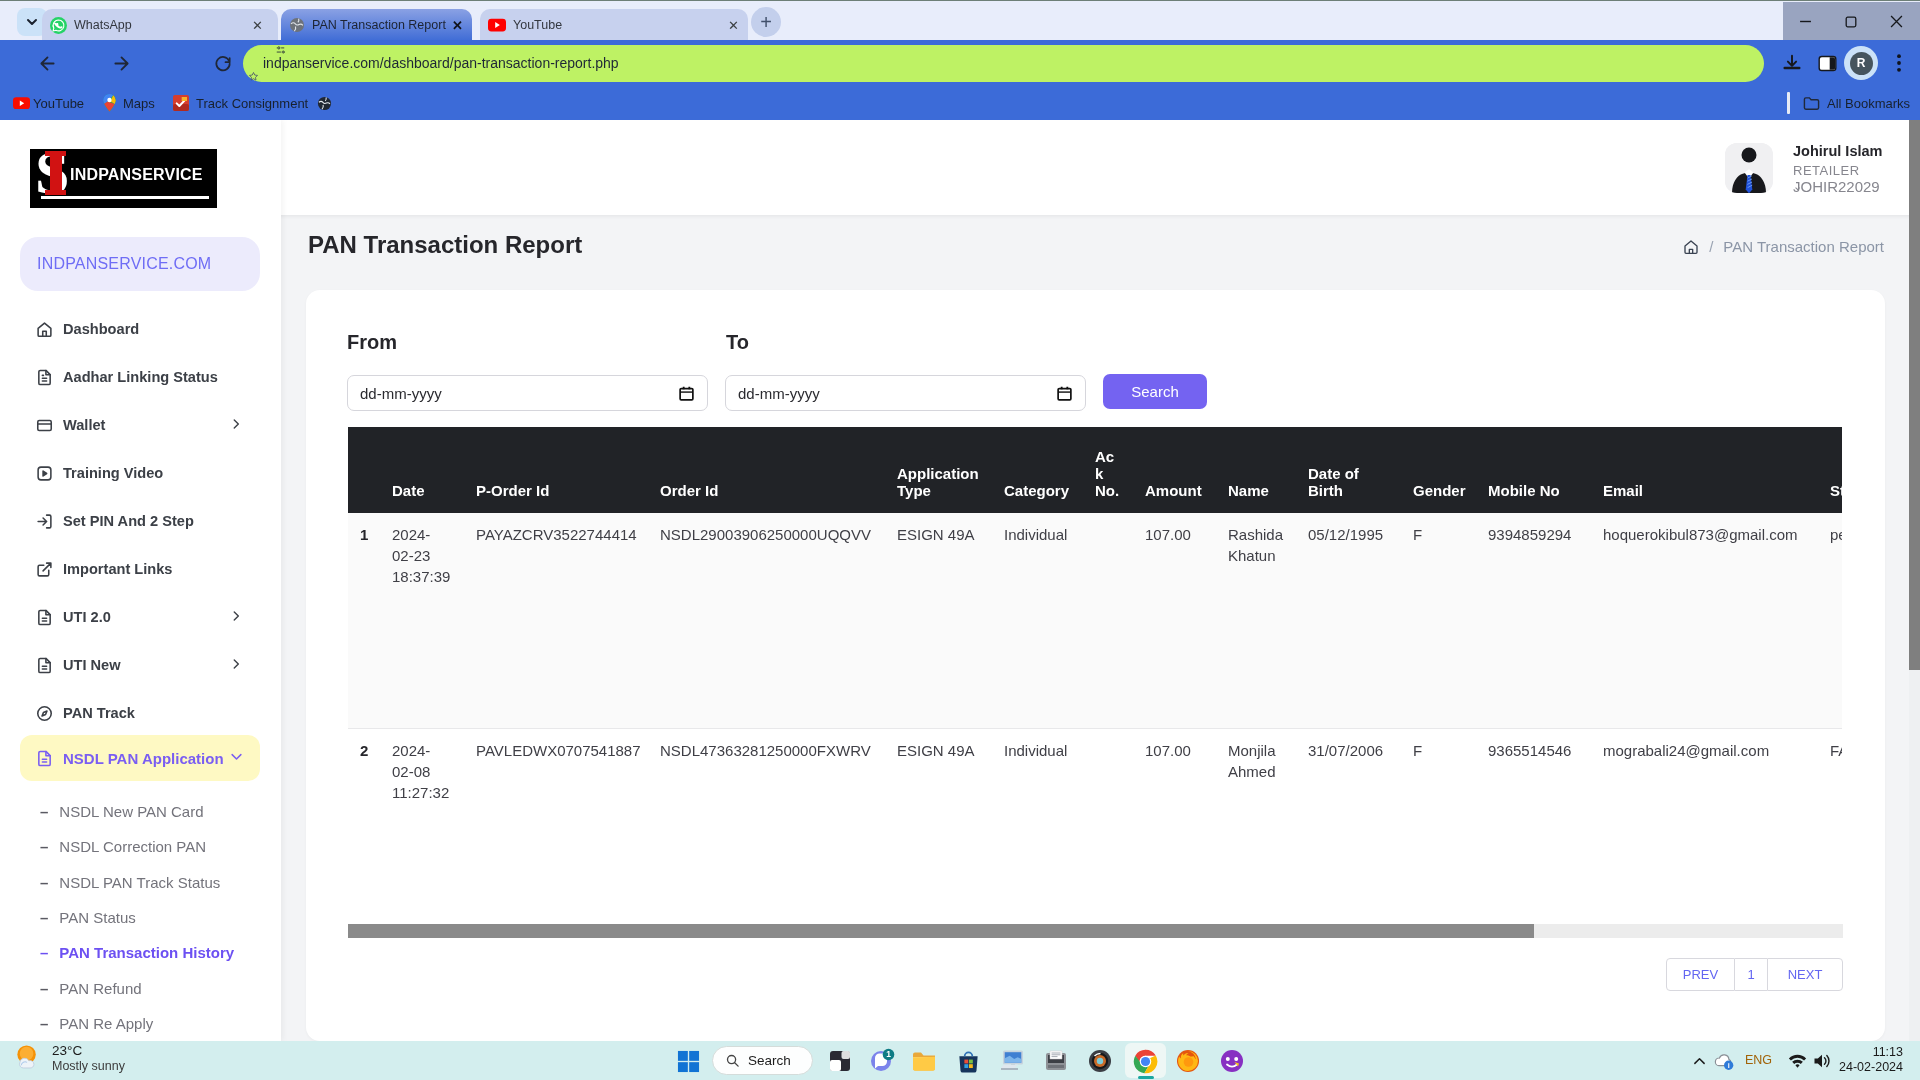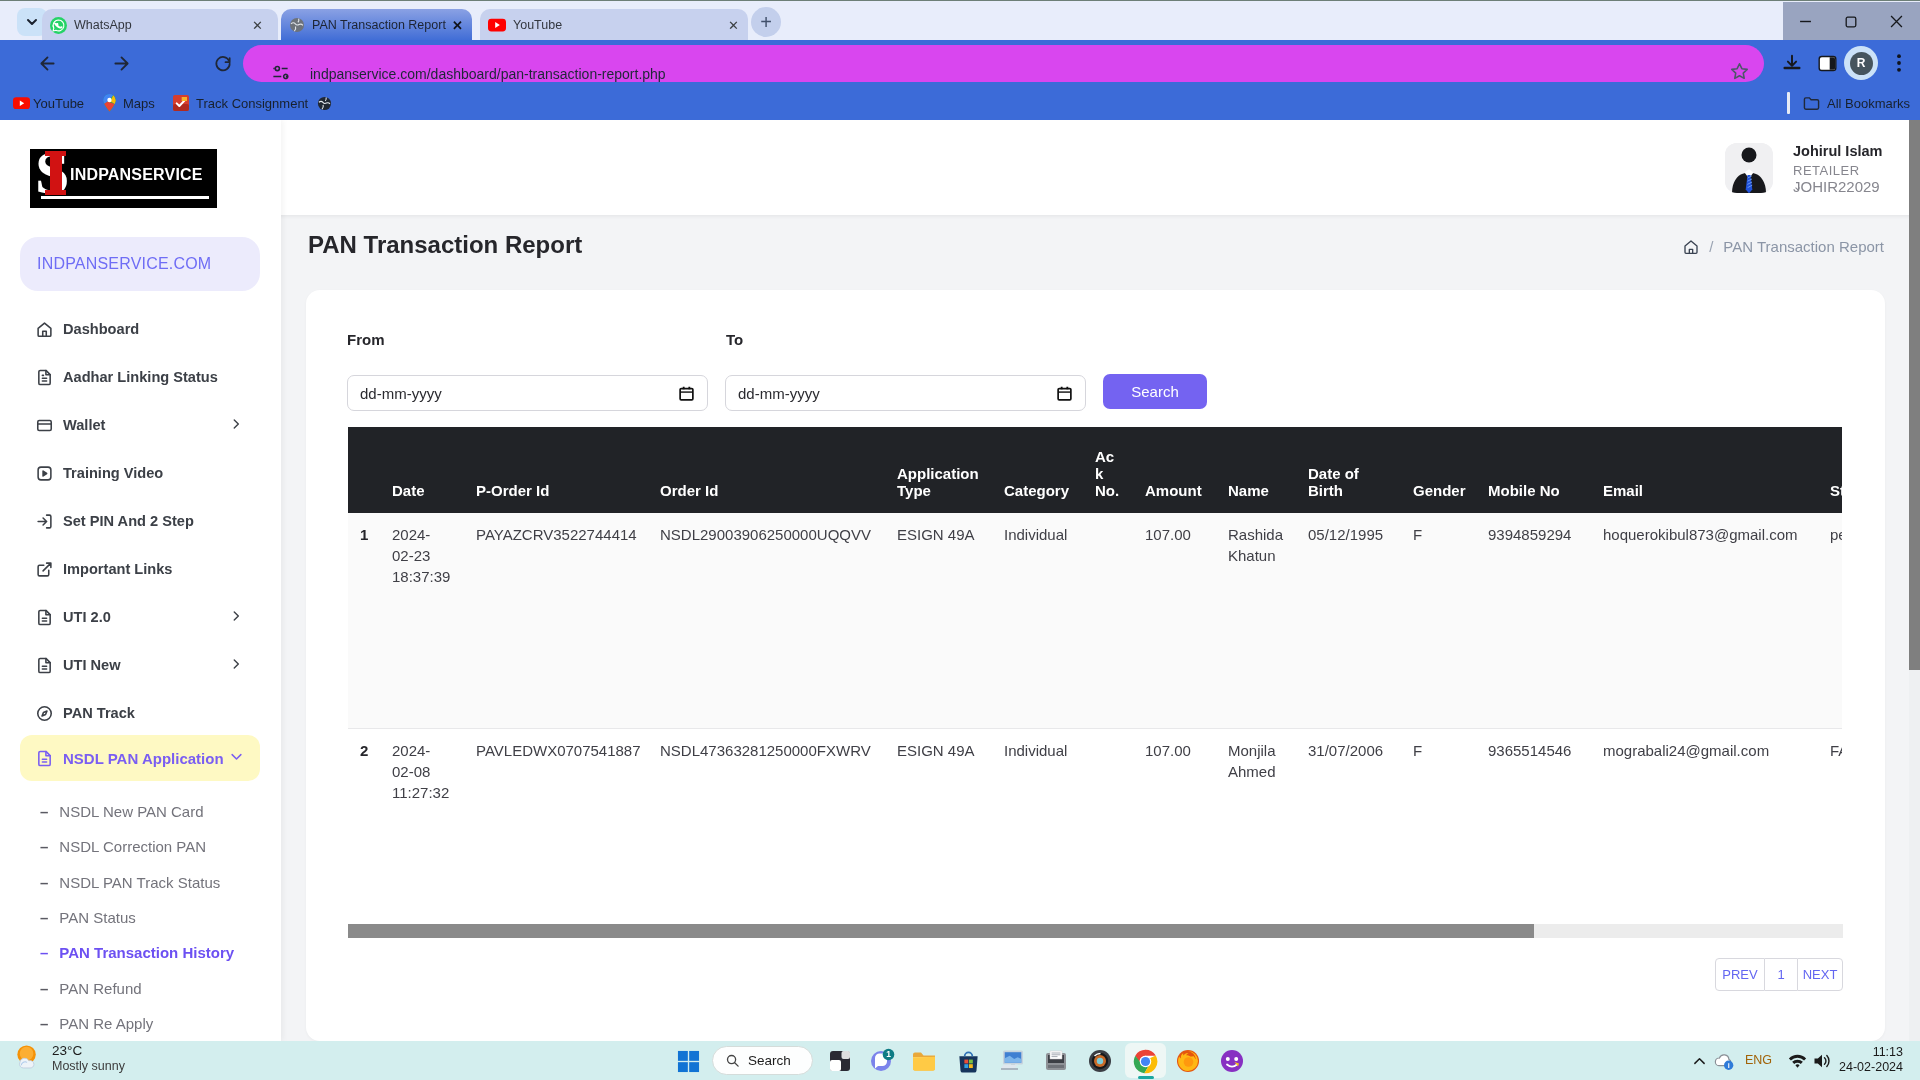--- a/index.html
+++ b/index.html
@@ -13,21 +13,21 @@
 .tab { position:absolute; top:8px; height:32px; border-radius:10px 10px 0 0; background:#c7d1ee; display:flex; align-items:center; padding:0 7px 0 8px; }
 .tab .title { font-size:12.5px; color:#33373f; margin-left:7px; flex:1; white-space:nowrap; overflow:hidden; }
 .tab .close { color:#3c4043; font-size:13px; margin-left:3px; width:15px; text-align:center; }
 #tabactive { background:linear-gradient(to bottom,#8aa1e4,#3f6cd6); }
 #tabactive .title { color:#1d2433; }
 #chevbtn { position:absolute; top:7px; left:17px; width:30px; height:28px; border-radius:8px; background:#cbe2f8; display:flex; align-items:center; justify-content:center; }
 #newtab { position:absolute; top:6px; left:751px; width:30px; height:30px; border-radius:50%; background:#c3cfec; display:flex; align-items:center; justify-content:center; color:#41506b; font-size:20px; font-weight:400; }
 
 #toolbar { position:absolute; top:40px; left:0; width:1920px; height:46px; background:#3c6bd8; }
 #bookbar { position:absolute; top:86px; left:0; width:1920px; height:34px; background:#3c6bd8; }
-#omnibox { position:absolute; top:5px; left:243px; width:1521px; height:37px; border-radius:19px; background:#d946ef; display:flex; align-items:flex-end; }
+#omnibox { position:absolute; top:5px; left:243px; width:1521px; height:37px; border-radius:19px; background:#bef264; display:flex; align-items:flex-start;flex-direction:column; }
 #urltext { font-size:14px; color:#1e2736; margin-left:20px; }
 .navic { position:absolute; top:0; height:46px; display:flex; align-items:center; justify-content:center; }
 .bkitem { position:absolute; top:0; height:34px; display:flex; align-items:center; font-size:13px; color:#18212e; }
 
 
 #page { position:absolute; top:120px; left:0; width:1920px; height:921px; background:#f3f4f6; overflow:hidden; }
 #pgscroll { position:absolute; top:120px; left:1909px; width:11px; height:921px; background:#eef0f2; }
 #pgthumb { position:absolute; top:0; left:1909px; width:11px; height:550px; background:#7f7f7f; }
 #hdrband { position:absolute; top:0; left:0; width:1920px; height:95px; background:#fff; box-shadow:0 1px 4px rgba(0,0,0,0.07); }
 #sidebar { position:absolute; top:0; left:0; width:281px; height:921px; background:#fff; box-shadow:2px 0 6px rgba(0,0,0,0.05); }
@@ -44,21 +44,21 @@
 #userarea { position:absolute; top:23px; left:1725px; }
 #avatar { position:absolute; top:0; left:0; width:48px; height:50px; border-radius:12px; background:#f0f0f2; overflow:hidden; }
 #uname { position:absolute; top:0px; left:68px; font-size:14.5px; font-weight:700; color:#26262b; white-space:nowrap; }
 #urole { position:absolute; top:20px; left:68px; font-size:13px; color:#86868e; letter-spacing:0.5px; }
 #uid { position:absolute; top:35px; left:68px; font-size:15px; color:#86868e; }
 
 #pagetitle { position:absolute; top:111px; left:308px; font-size:24px; font-weight:700; color:#26262b; }
 #crumb { position:absolute; top:118px; right:36px; display:flex; align-items:center; font-size:15px; color:#8b95a6; }
 
 #card { position:absolute; top:170px; left:306px; width:1579px; height:751px; background:#fff; border-radius:14px; box-shadow:0 1px 3px rgba(0,0,0,0.04); }
-.flabel { position:absolute; font-size:15px; font-weight:700; color:#26262b; }
+.flabel { position:absolute; font-size:20px; font-weight:700; color:#26262b; }
 .finput { position:absolute; height:36px; border:1px solid #d6d6dc; border-radius:7px; background:#fff; display:flex; align-items:center; justify-content:space-between; padding:0 12px; }
 .finput .ph { color:#2b2b30; font-size:15px; }
 #searchbtn { position:absolute; top:84px; left:797px; width:104px; height:35px; background:#7463f1; color:#fff; font-size:15px; border-radius:7px; display:flex; align-items:center; justify-content:center; }
 
 #tblwrap { position:absolute; top:137px; left:42px; width:1494px; height:497px; overflow:hidden; }
 table { border-collapse:collapse; table-layout:fixed; width:1614px; }
 thead th { background:#212327; color:#fff; font-size:15px; font-weight:700; text-align:left; vertical-align:bottom; padding:12px 12px 14px 12px; height:86px; }
 tbody td { font-size:15px; color:#3f3f46; text-align:left; vertical-align:top; padding:11px 12px 0 12px; line-height:21px; }
 tr.r1 { background:#fafafa; height:215px; }
 tr.r2 { background:#ffffff; height:196px; border-top:1px solid #e8e8ea; }
@@ -262,23 +262,23 @@
                 <td>mograbali24@gmail.com</td>
                 <td>FAILED</td>
             </tr>
           </tbody>
         </table>
       </div>
       <div id="hscroll">
           <div id="hthumb"></div>
         </div>
       <div id="pager">
-        <div class="pbtn" style="width:50px; border-radius:4px 0 0 4px;">PREV</div>
+        <div class="pbtn" style="width:69px; border-radius:4px 0 0 4px;">PREV</div>
         <div class="pbtn" style="width:32px; border-left:none; border-right:none;">1</div>
-        <div class="pbtn" style="width:46px; border-radius:0 4px 4px 0;">NEXT</div>
+        <div class="pbtn" style="width:76px; border-radius:0 4px 4px 0;">NEXT</div>
       </div>
     </div>
   </div>
   <div id="pgscroll"></div>
   <div id="pgthumb" style="top:120px;"></div>
 
   <div id="tabstrip">
     <div id="chevbtn">
         <svg width="14" height="14" viewBox="0 0 14 14">
           <path d="M3 5l4 4 4-4" fill="none" stroke="#1b222e" stroke-width="2" stroke-linecap="round" stroke-linejoin="round"></path>

